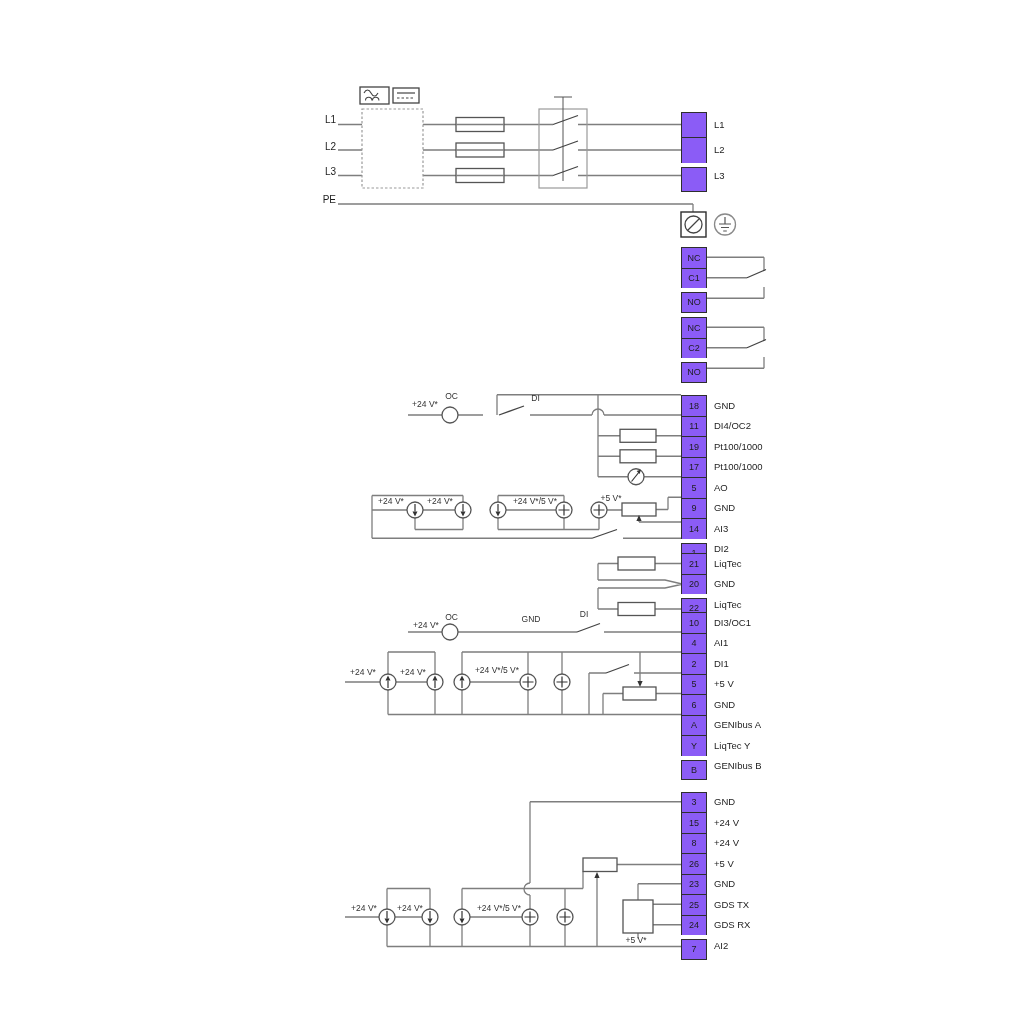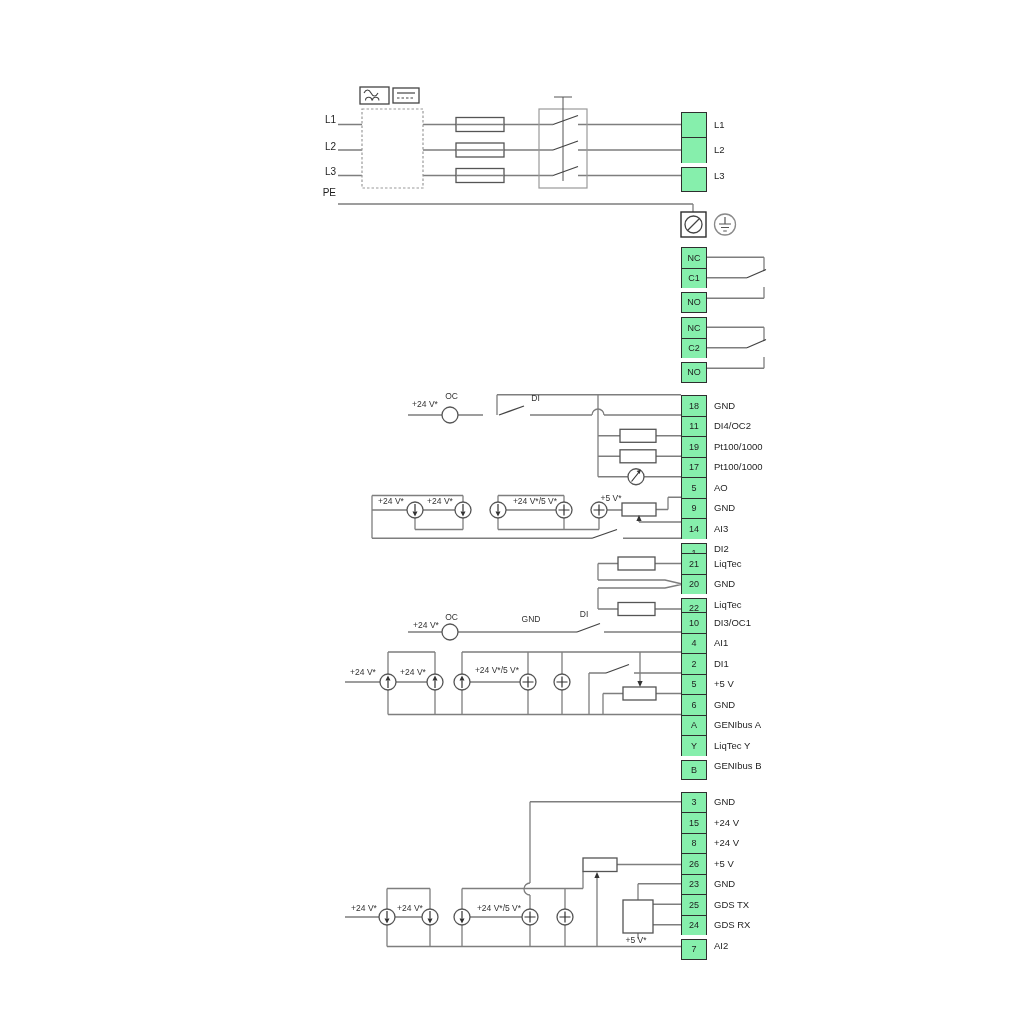--- a/index.html
+++ b/index.html
@@ -2,21 +2,21 @@
 <html><head>
 <meta charset="utf-8">
 <style>
   html,body{margin:0;padding:0;background:#fff;}
   #stage{position:relative;width:916px;height:1024px;background:#fff;overflow:hidden;
          font-family:"Liberation Sans", sans-serif;color:#222;}
   #wires{position:absolute;left:0;top:0;}
   .tgroup{position:absolute;left:681px;}
   .trow{display:flex;align-items:center;height:20.5px;}
   .tbox{width:26px;height:100%;box-sizing:border-box;border:1.4px solid #2e2e2e;border-bottom:none;
-        background:#86efac;display:flex;align-items:center;justify-content:center;
+        background:#8b5cf6;display:flex;align-items:center;justify-content:center;
         font-size:9px;color:#1d1d1d;flex:none;}
   .trow:last-child .tbox{border-bottom:1.4px solid #2e2e2e;margin-top:8px;}
   .tlabel{margin-left:7px;font-size:9.5px;color:#1d1d1d;white-space:nowrap;}
   .mains .trow{height:25.33px;}
   .plabel{position:absolute;width:30px;text-align:right;font-size:10px;color:#1d1d1d;}
   .lbl{position:absolute;font-size:8.5px;color:#333;transform:translateX(-50%);white-space:nowrap;}
 </style>
 </head>
 <body>
 
@@ -155,21 +155,21 @@
       </g>
       <rect x="583" y="858" width="34" height="13.5" fill="#fff" stroke="#555" stroke-width="1.3"></rect>
       <polygon fill="#333" points="597,872 594.4,878 599.6,878"></polygon>
       <rect x="623" y="900" width="30" height="33" fill="#fff" stroke="#555" stroke-width="1.3"></rect>
     </g>
   </svg>
 
   <div class="plabel" style="left:306px;top:114px">L1</div>
   <div class="plabel" style="left:306px;top:140.5px">L2</div>
   <div class="plabel" style="left:306px;top:166px">L3</div>
-  <div class="plabel" style="left:306px;top:187px">PE</div>
+  <div class="plabel" style="left:306px;top:194px">PE</div>
 
   <div class="lbl" style="left:425px;top:398.5px">+24 V*</div>
   <div class="lbl" style="left:451.5px;top:391px">OC</div>
   <div class="lbl" style="left:535.5px;top:392.5px">DI</div>
 
   <div class="lbl" style="left:391px;top:495.5px">+24 V*</div>
   <div class="lbl" style="left:440px;top:495.5px">+24 V*</div>
   <div class="lbl" style="left:535px;top:495.5px">+24 V*/5 V*</div>
   <div class="lbl" style="left:611px;top:492.5px">+5 V*</div>
 

